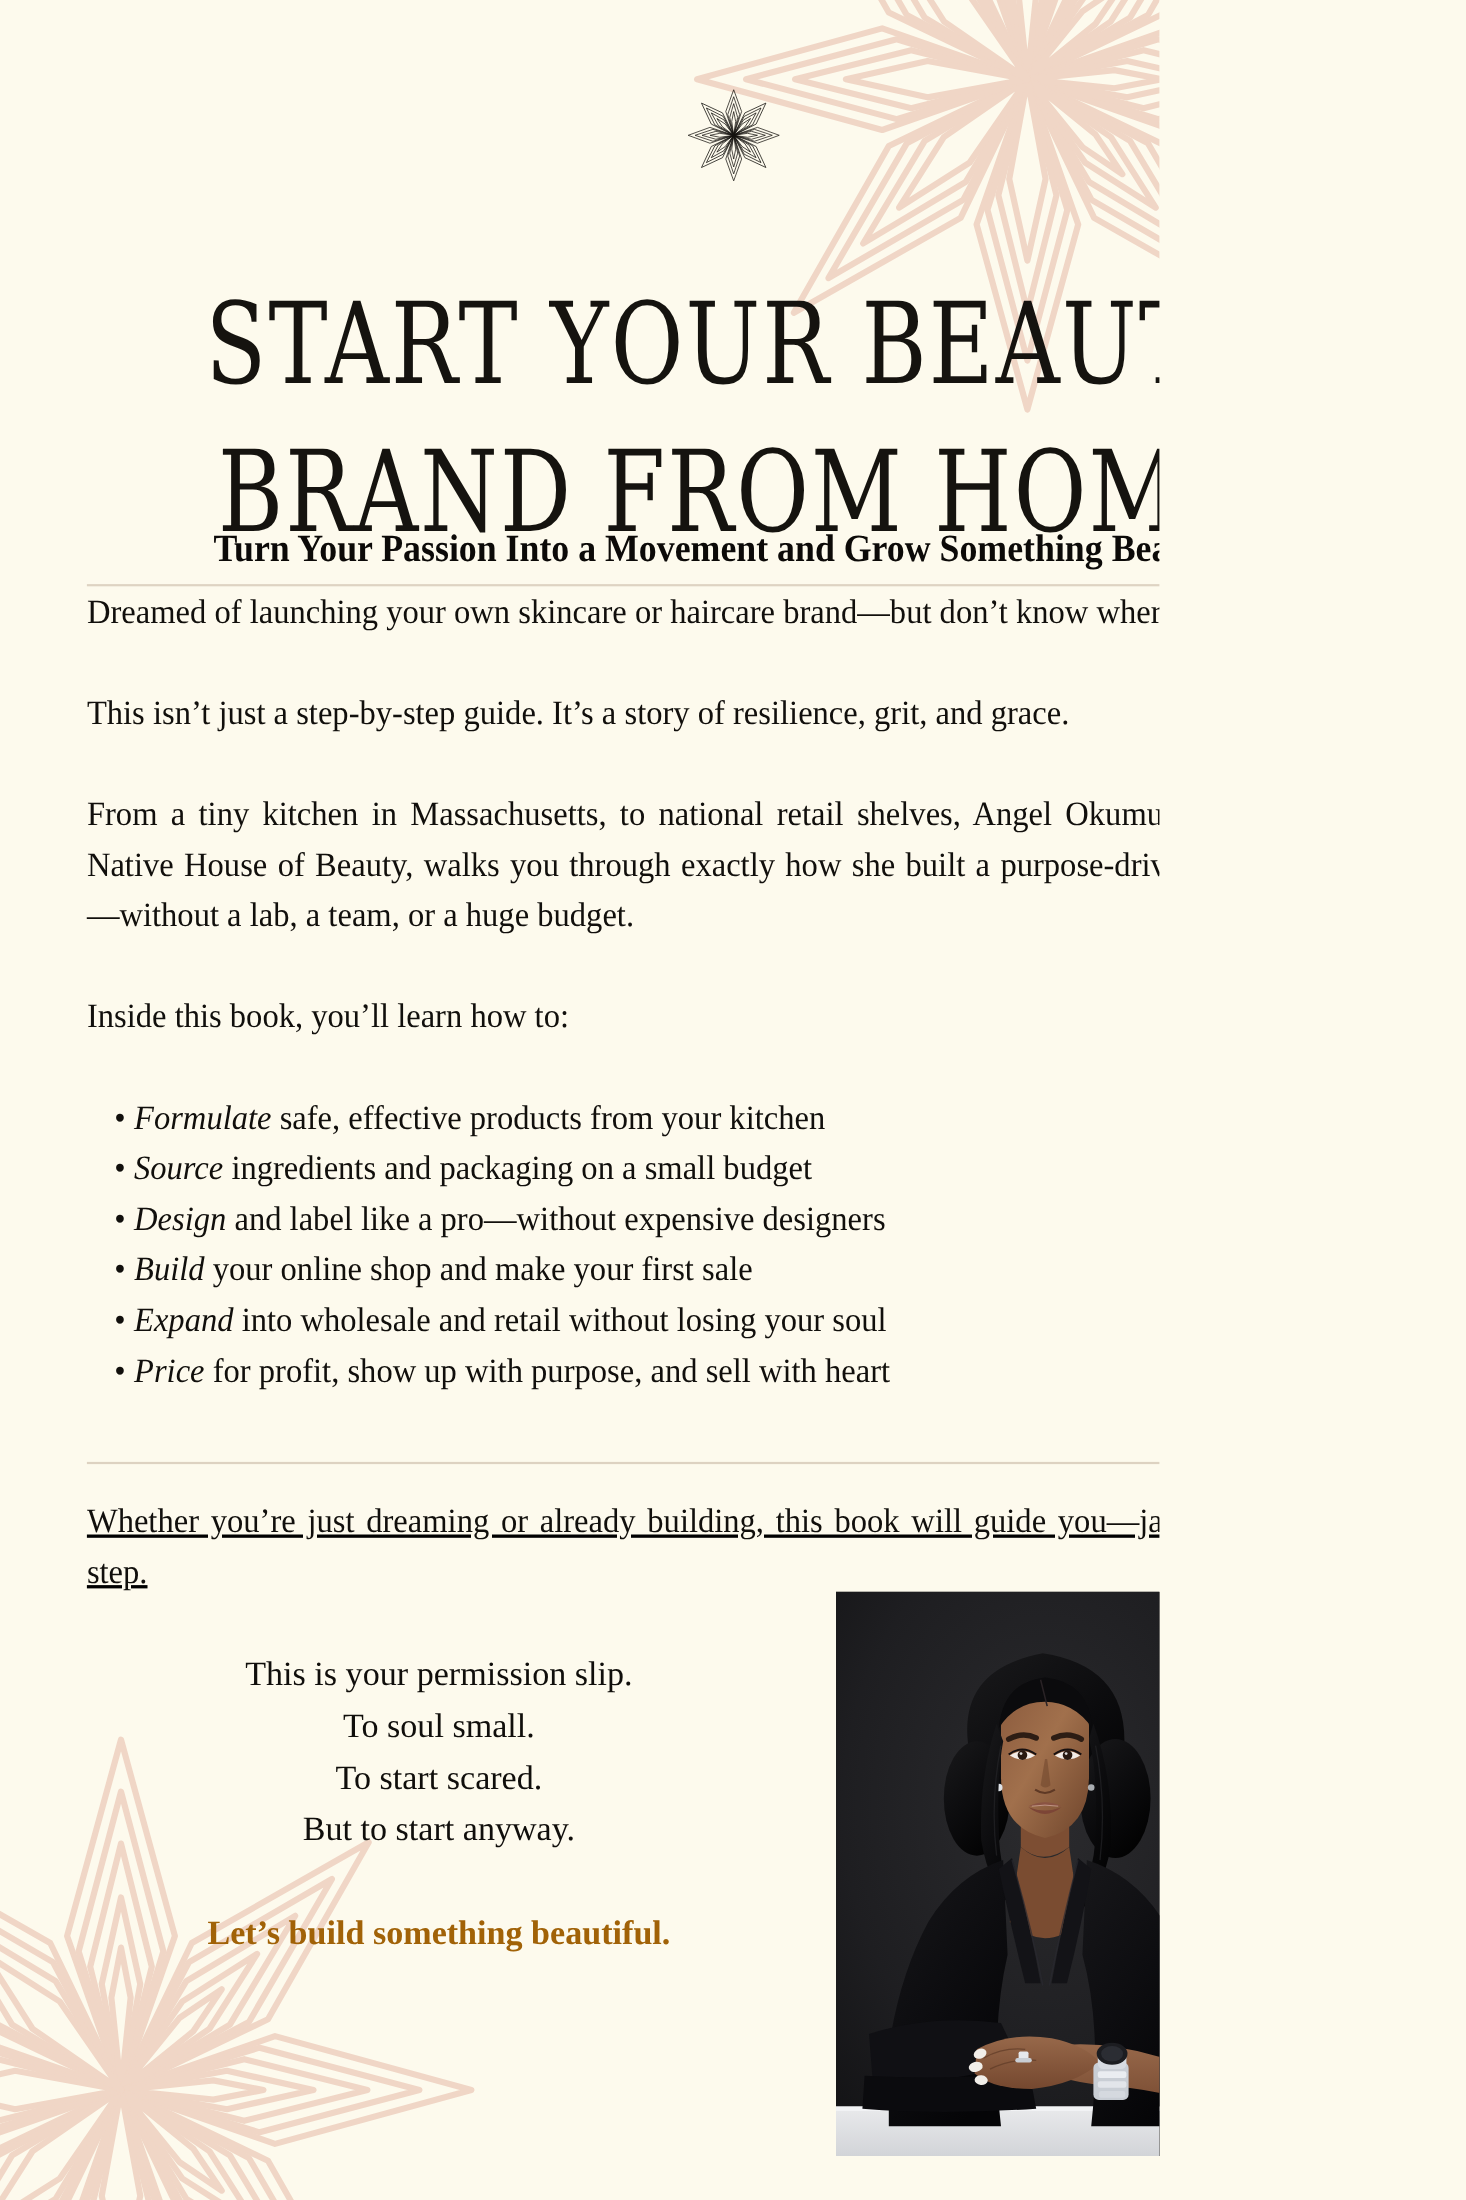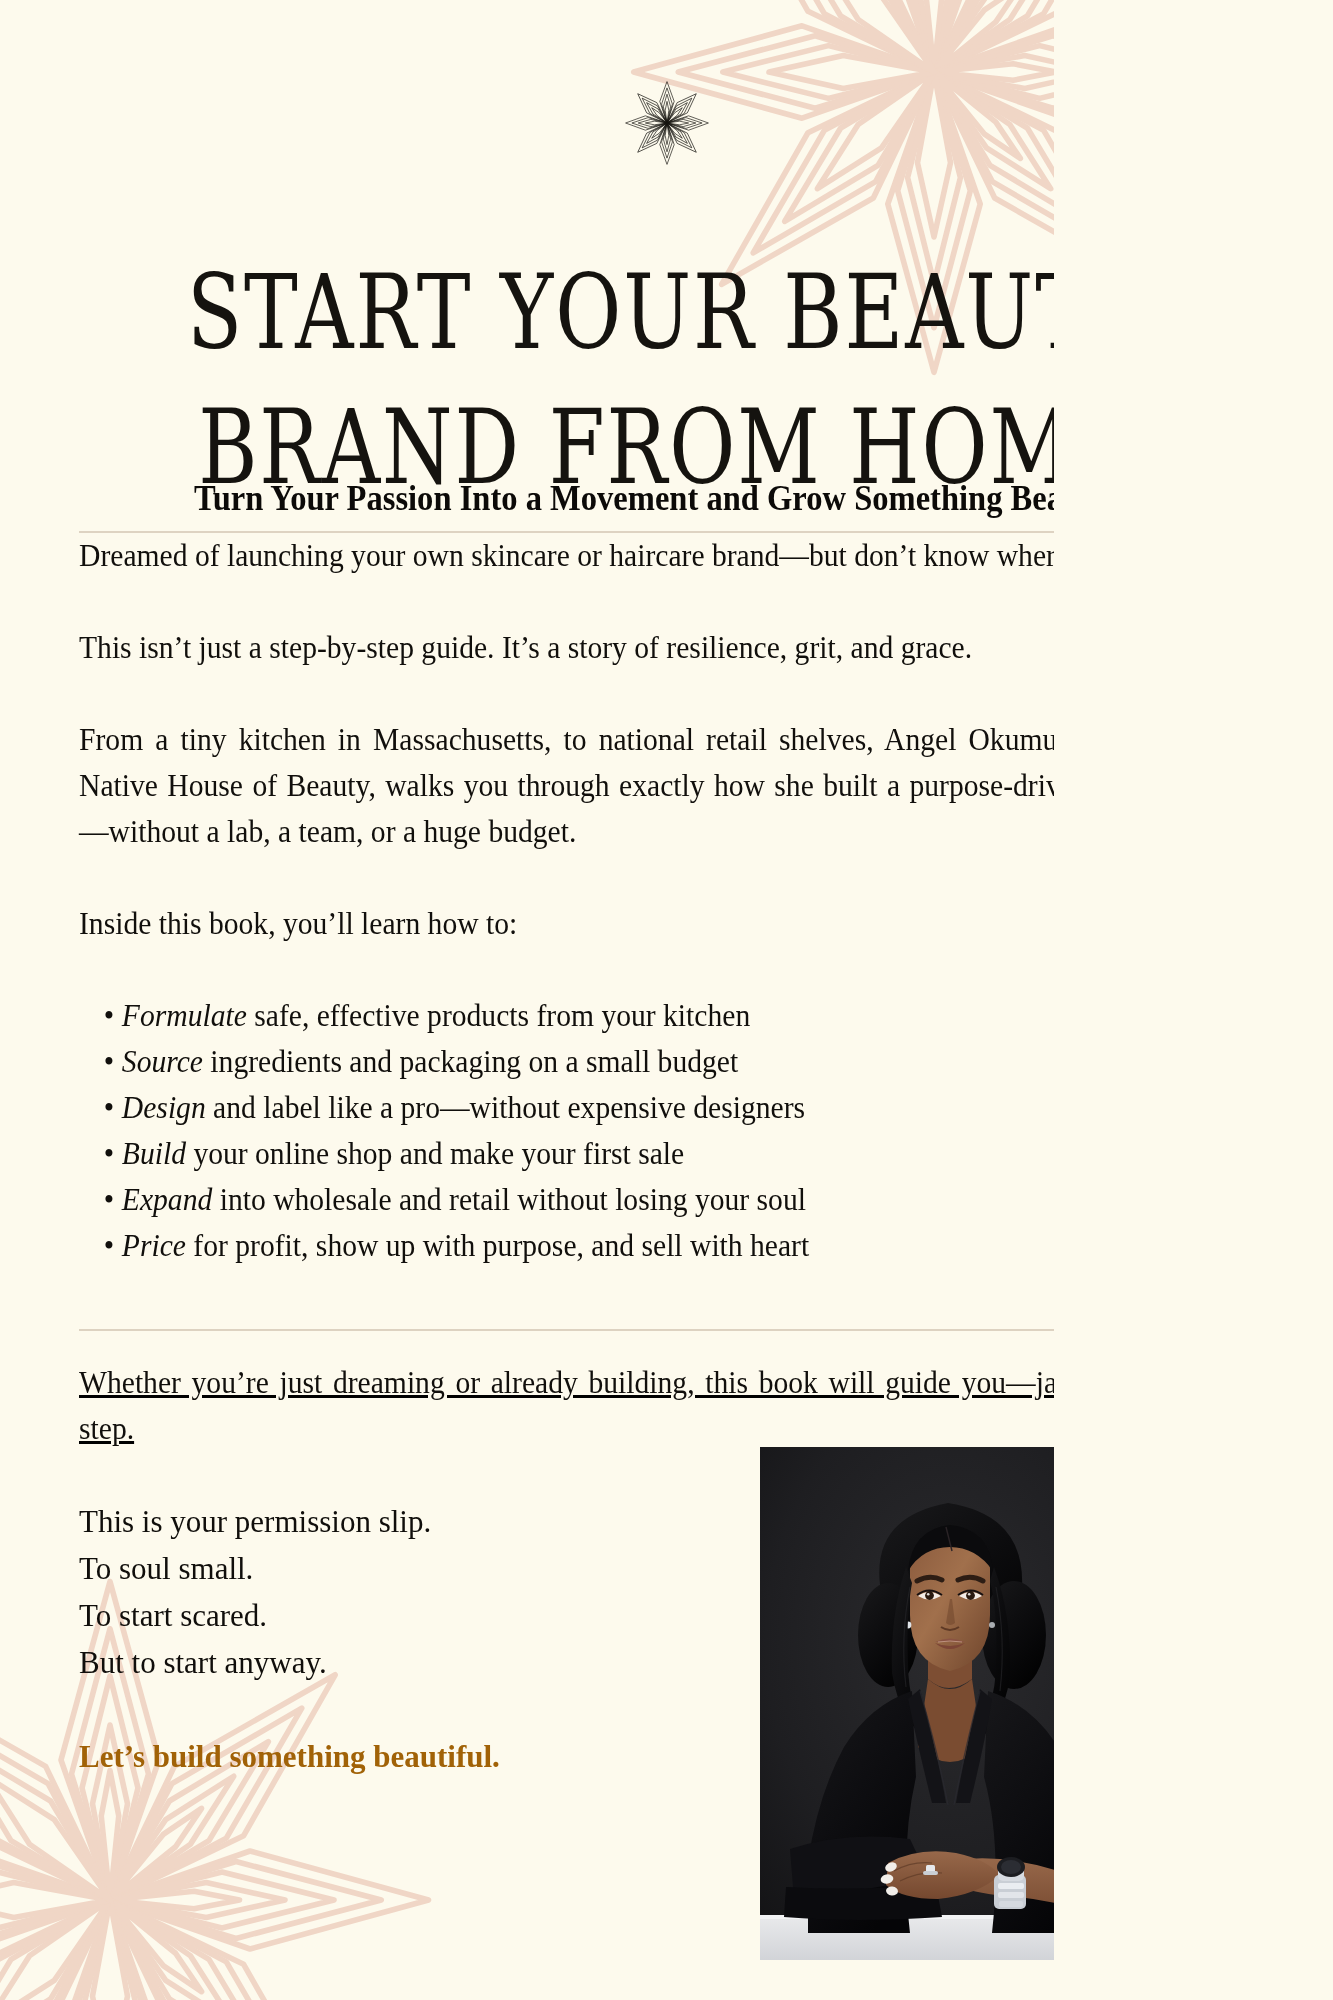--- a/index.html
+++ b/index.html
@@ -160,20 +160,21 @@
     overflow: hidden;
     background: #1b1b1d;
   }
   .photo svg { display: block; }
 
   .text-col {
     position: absolute;
     left: 79px;
     top: 1498px;
     width: 640px;
+    text-align: center;
   }
   .lower-para {
     position: absolute;
     left: 79px;
     top: 1360px;
     width: 1175px;
     text-decoration: underline;
   }
   .divider-1 {
     position: absolute;

